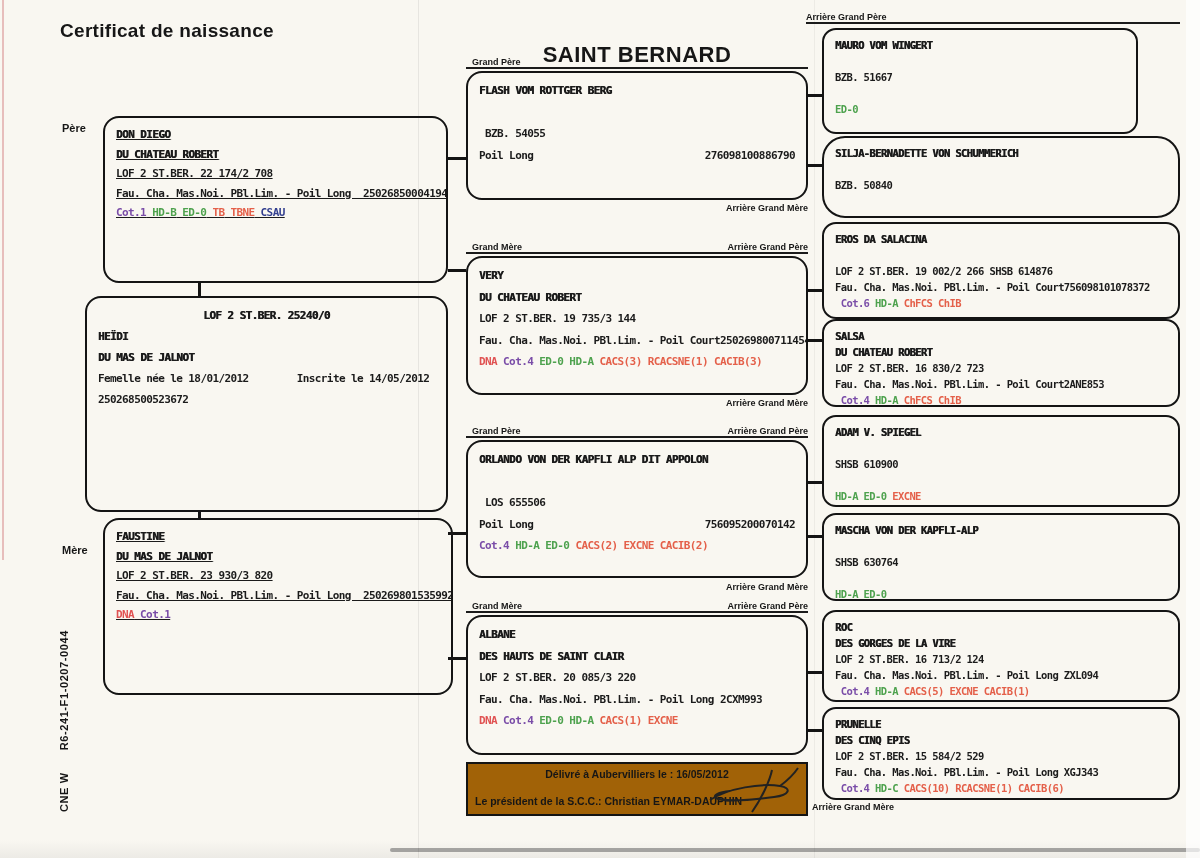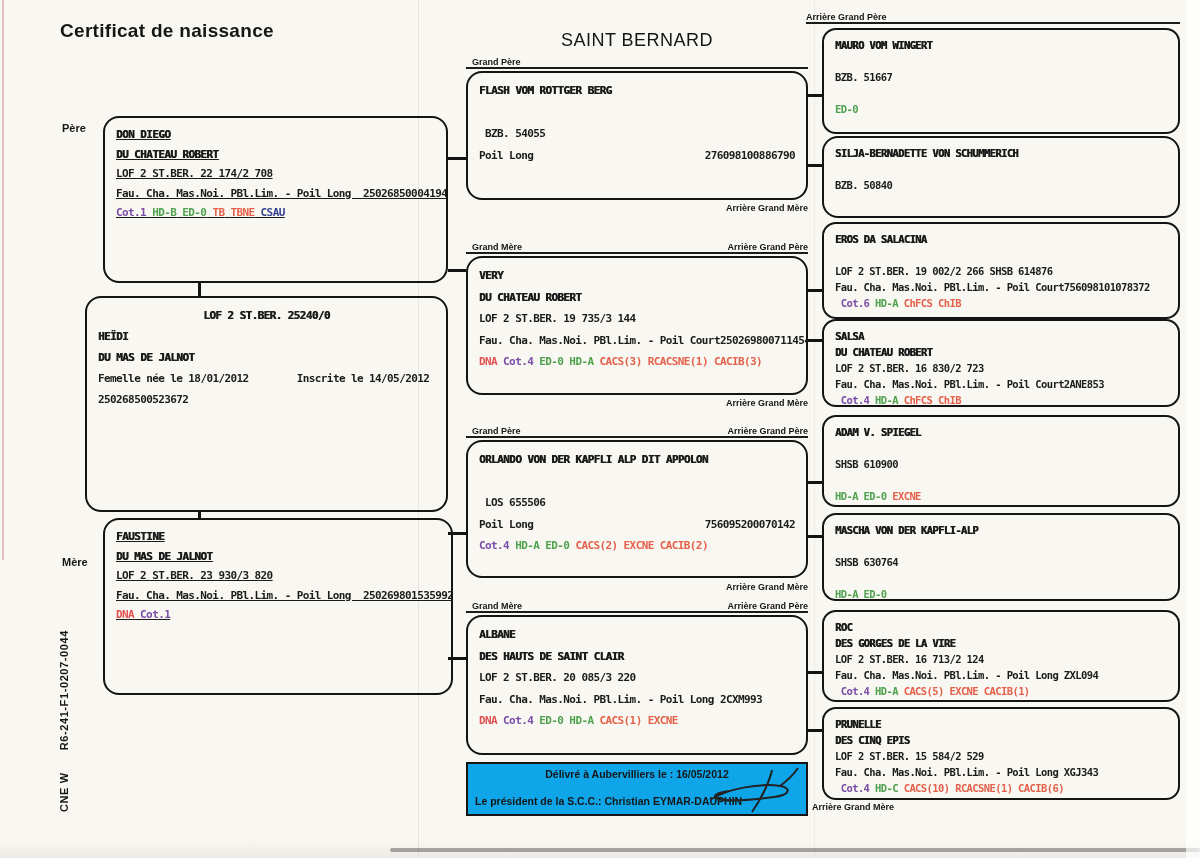--- a/index.html
+++ b/index.html
@@ -11,25 +11,25 @@
   }
   
   .scan-left-line{position:absolute;left:2px;top:0;width:2px;height:560px;background:#d98f8f;opacity:.55;}
   .scan-bottom{position:absolute;left:390px;top:848px;width:810px;height:4px;background:#636363;opacity:.55;border-radius:2px;}
   .scan-bottom2{position:absolute;left:0;top:840px;width:1200px;height:18px;background:linear-gradient(#0000,#9992);}
   .crease1{position:absolute;left:418px;top:0;width:1px;height:858px;background:#00000012;}
   .crease2{position:absolute;left:814px;top:0;width:1px;height:858px;background:#0000000c;}
   .scan-right{position:absolute;right:0;top:0;width:14px;height:858px;background:#ffffffb0;}
 
   .doc-title{position:absolute;left:60px;top:20px;font-size:19px;font-weight:700;letter-spacing:.3px;}
-  .breed-title{position:absolute;left:466px;top:30px;width:342px;text-align:center;font-size:18px;font-weight:400;letter-spacing:.5px;}
+  .breed-title{position:absolute;left:466px;top:42px;width:342px;text-align:center;font-size:22px;font-weight:700;letter-spacing:.5px;}
 
   .side-label{position:absolute;font-size:11px;font-weight:700;}
   .lbl-pere{left:62px;top:122px;}
-  .lbl-mere{left:62px;top:556px;}
+  .lbl-mere{left:62px;top:544px;}
 
   
   .pbox{
     position:absolute; border:2.5px solid #141414; border-radius:16px;
     background:transparent; box-sizing:border-box;
     font-family:"DejaVu Sans Mono", monospace; font-weight:700;
     font-size:11px; letter-spacing:-0.6px; color:#1b1b1b;
     padding:7px 11px 4px 11px; white-space:pre; overflow:hidden;
   }
   .bx-line{white-space:pre;}
@@ -41,22 +41,22 @@
   .bx-line.center{text-align:center;}
   .bx-line.split{display:flex;justify-content:space-between;}
 
   #box-pere {left:103px;top:116px;width:345px;height:167px;}
   #box-subject{left:85px;top:296px;width:363px;height:216px;}
   #box-mere {left:103px;top:518px;width:350px;height:177px;}
   #box-gp1{left:466px;top:71px; width:342px;height:129px;}
   #box-gm1{left:466px;top:256px;width:342px;height:139px;}
   #box-gp2{left:466px;top:440px;width:342px;height:138px;}
   #box-gm2{left:466px;top:615px;width:342px;height:140px;}
-  #box-agp1{left:822px;top:28px; width:358px;height:106px;border-radius:14px;}
-  #box-agm1{left:822px;top:136px;width:358px;height:82px; border-radius:16px;}
+  #box-agp1{left:822px;top:28px; width:316px;height:106px;border-radius:14px;}
+  #box-agm1{left:822px;top:136px;width:358px;height:82px; border-radius:23px;}
   #box-agp2{left:822px;top:222px;width:358px;height:97px; border-radius:14px;}
   #box-agm2{left:822px;top:319px;width:358px;height:88px; border-radius:14px;}
   #box-agp3{left:822px;top:415px;width:358px;height:92px; border-radius:14px;}
   #box-agm3{left:822px;top:513px;width:358px;height:88px; border-radius:14px;}
   #box-agp4{left:822px;top:610px;width:358px;height:92px; border-radius:14px;}
   #box-agm4{left:822px;top:707px;width:358px;height:93px; border-radius:14px;}
 
   
   .rule-row{position:absolute;height:12px;border-bottom:2px solid #1b1b1b;font-size:9px;font-weight:700;}
   .rule-row .l{position:absolute;left:6px;bottom:0;}
@@ -70,21 +70,21 @@
   .tag{position:absolute;font-size:9px;font-weight:700;}
   .tag-agm1{left:466px;top:203px;width:342px;text-align:right;}
   .tag-agm2{left:466px;top:398px;width:342px;text-align:right;}
   .tag-agm3{left:466px;top:582px;width:342px;text-align:right;}
   .tag-agm4{left:812px;top:802px;}
 
   
   .cline{position:absolute;background:#141414;}
 
   
-  #sig-box{position:absolute;left:466px;top:762px;width:342px;height:54px;border:2.5px solid #141414;box-sizing:border-box;background:#0ea5e9;}
+  #sig-box{position:absolute;left:466px;top:762px;width:342px;height:54px;border:2.5px solid #141414;box-sizing:border-box;background:#a16207;}
   #sig-line1{position:absolute;left:0;top:4px;width:100%;text-align:center;font-size:10.5px;font-weight:700;}
   #sig-line2{position:absolute;left:7px;bottom:7px;font-size:10.5px;font-weight:700;}
   #sig-mark{position:absolute;right:6px;top:0px;}
 
   
   #vert-code{
     position:absolute;left:58px;top:812px;width:240px;
     transform:rotate(-90deg);transform-origin:0 0;
     font-size:11px;font-weight:700;letter-spacing:.6px;white-space:pre;
   }

